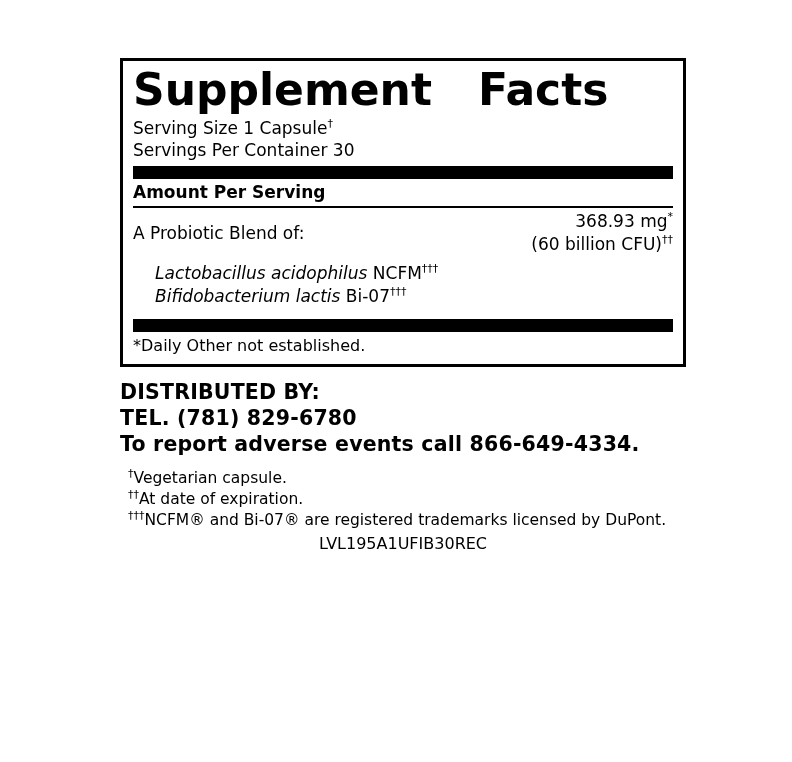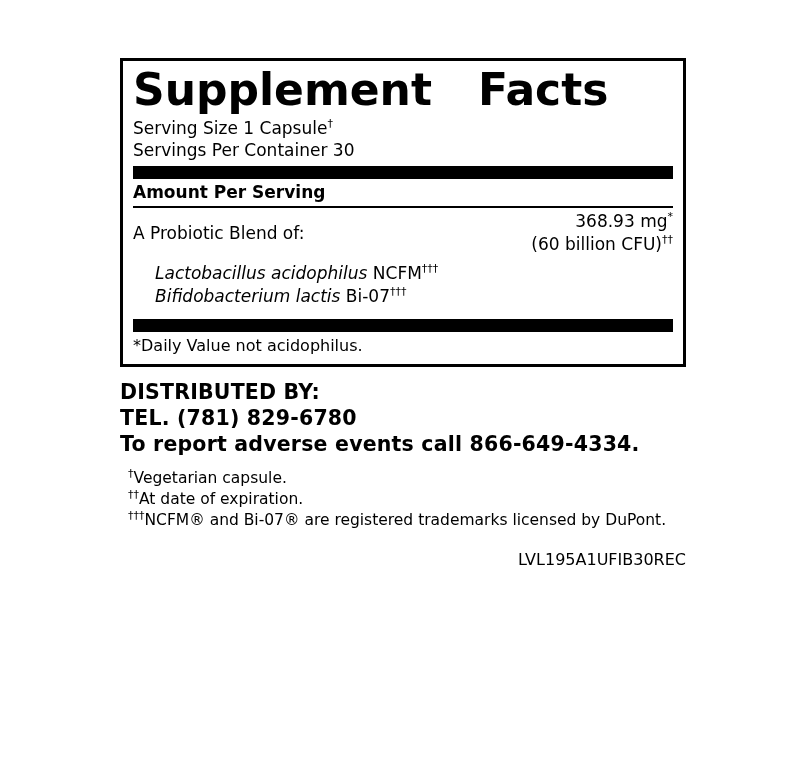--- a/index.html
+++ b/index.html
@@ -127,23 +127,23 @@
     padding-left: 8px;
   }
   .footnotes .fn-mark {
     font-size: 11px;
     vertical-align: super;
     line-height: 0;
   }
 
   .codes {
     display: flex;
-    justify-content: flex-end;
+    justify-content: center;
     font-size: 16px;
-    margin-top: 20px;
+    margin-top: 4px;
     width: 566px;
   }
 </style>
 </head>
 <body>
 
 <div class="label-wrap">
 
   <div class="panel">
     <div class="panel-inner">
@@ -167,21 +167,21 @@
         </div>
       </div>
 
       <div class="strain-list">
         <div><span class="ital">Lactobacillus acidophilus</span><span> NCFM</span><sup class="mark">†††</sup></div>
         <div><span class="ital">Bifidobacterium lactis</span><span> Bi-07</span><sup class="mark">†††</sup></div>
       </div>
 
       <div class="rule-thick"></div>
 
-      <div class="daily-note">*Daily Value not acidophilus.</div>
+      <div class="daily-note">*Daily Other not established.</div>
 
     </div>
   </div>
 
 
   <div class="distributor">
     <div>DISTRIBUTED BY:</div>
     <div>TEL. (781) 829-6780</div>
   </div>
 

